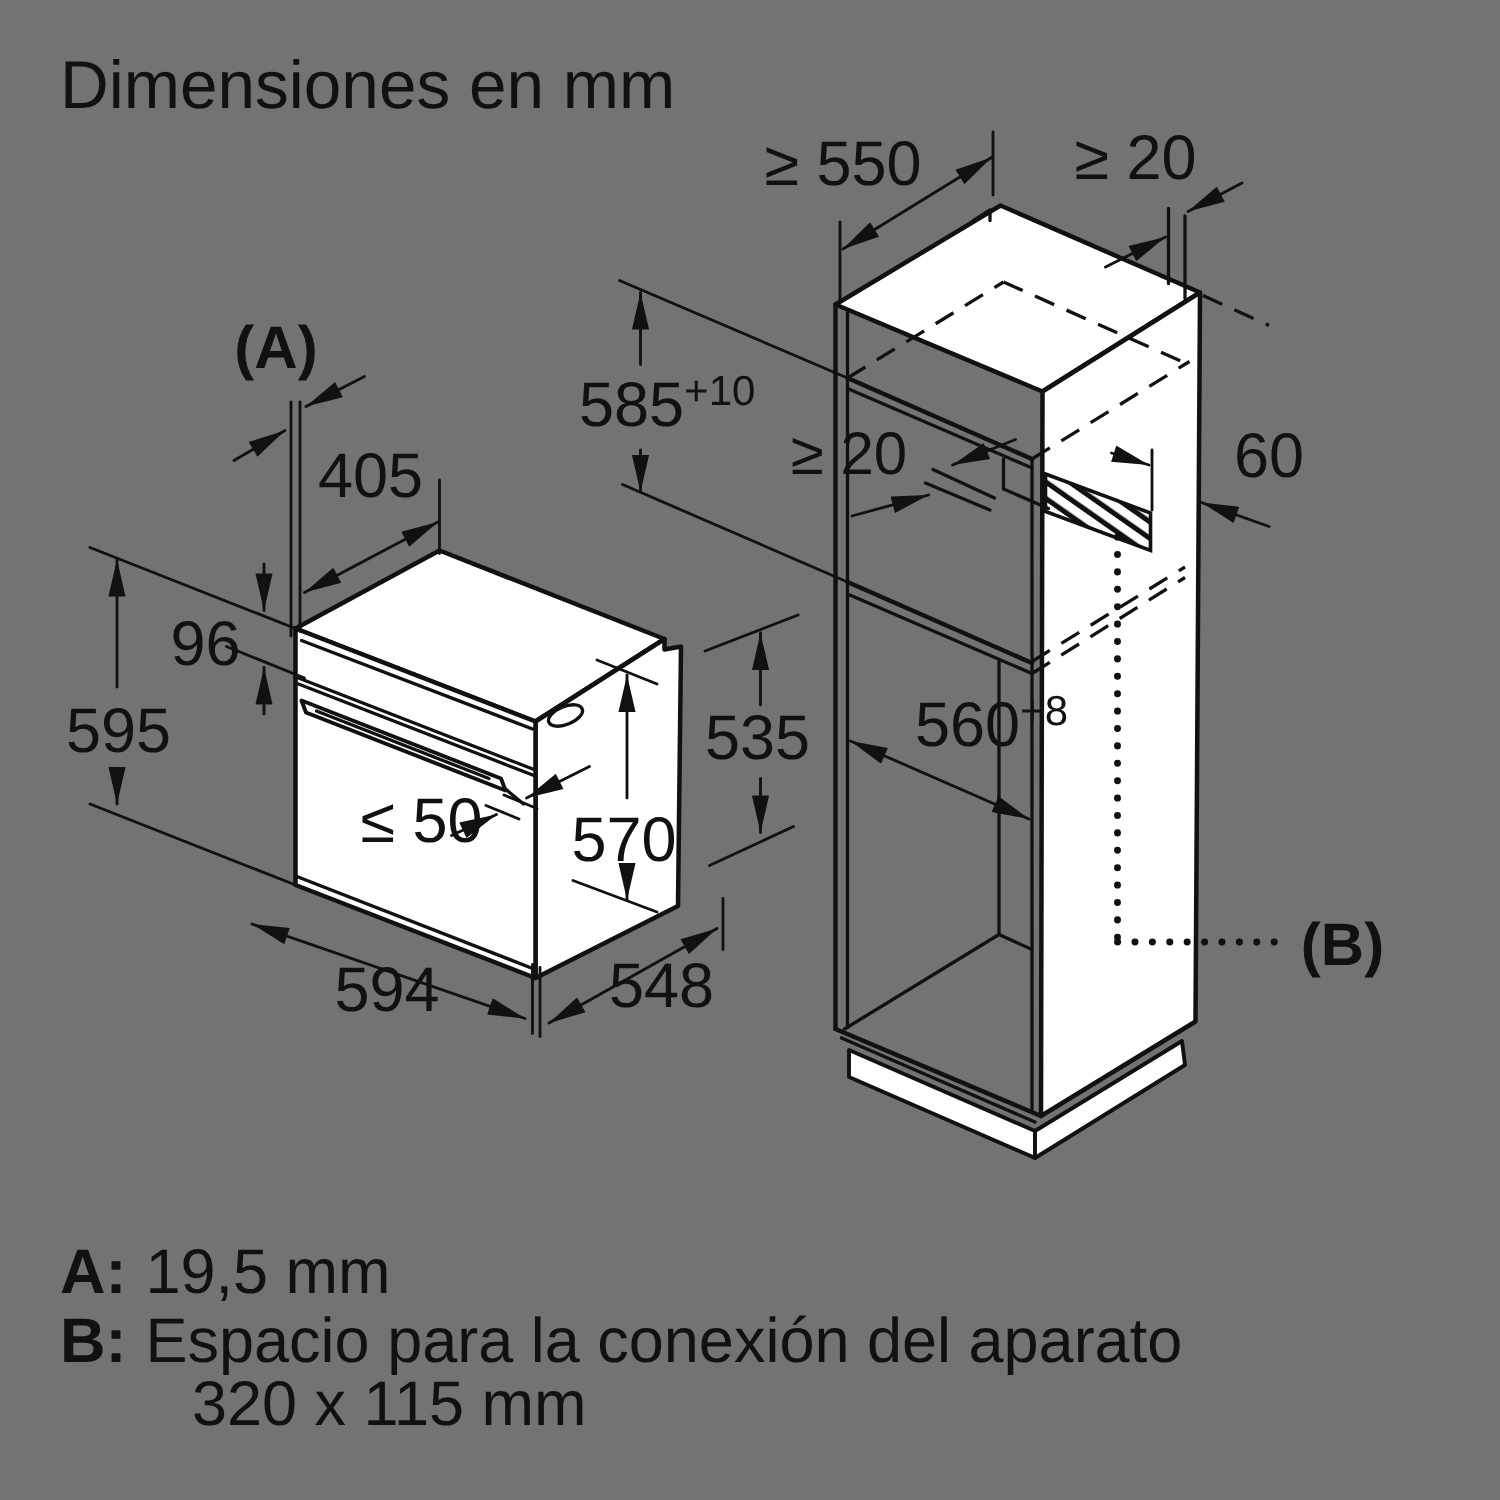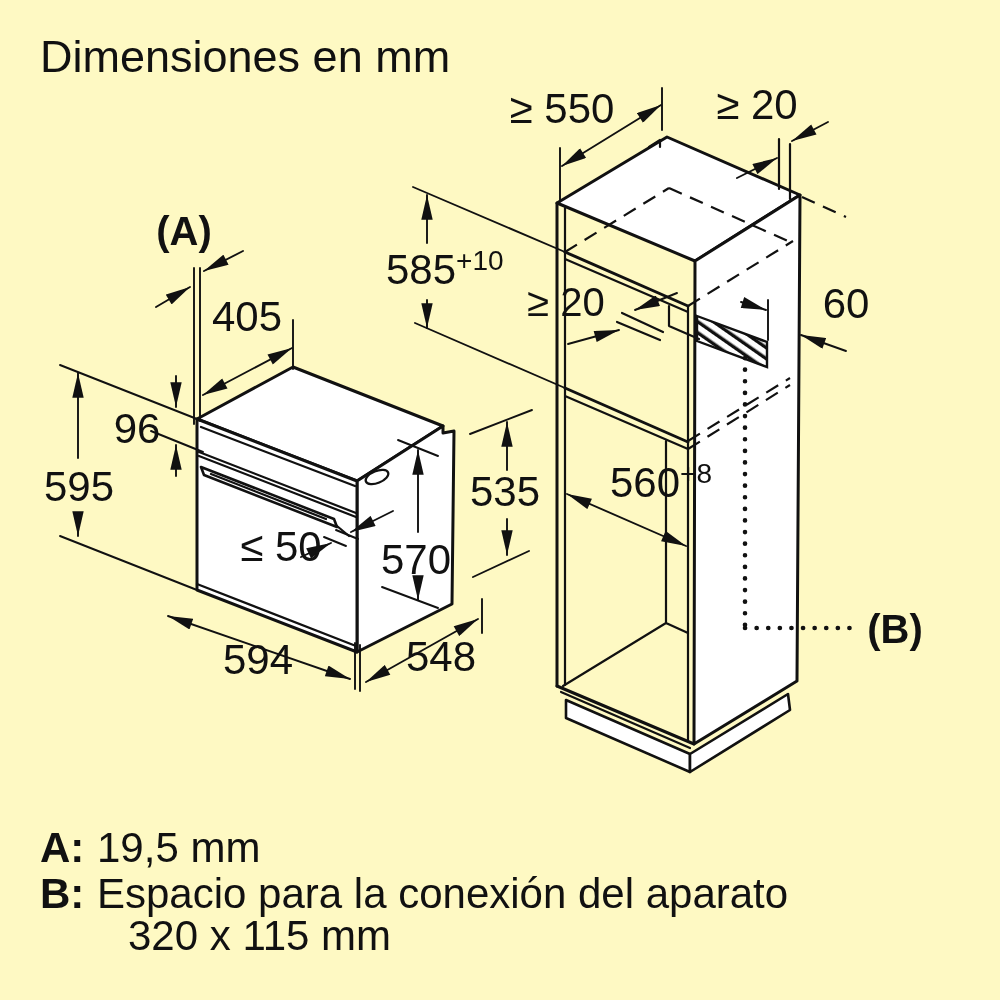--- a/index.html
+++ b/index.html
@@ -1,16 +1,16 @@
 <!DOCTYPE html>
 <html><head>
 <meta charset="utf-8">
 <style>
   html,body{margin:0;padding:0;background:#ffffff;}
-  .page{width:1000px;height:1000px;position:relative;background:#fef9c3;overflow:hidden;}
+  .page{width:1000px;height:1000px;position:relative;background:#737373;overflow:hidden;}
   svg{display:block;}
   text{font-family:"Liberation Sans","DejaVu Sans",sans-serif;fill:#111111;}
   .t-title{font-size:45px;}
   .t-dim{font-size:42px;}
   .t-dim-sm{font-size:40px;}
   .t-sup{font-size:28px;}
   .t-ref{font-size:40px;font-weight:bold;}
   .t-leg{font-size:42px;}
   .t-leg-b{font-size:42px;font-weight:bold;}
   .ln{stroke:#111111;fill:none;stroke-width:3;stroke-linejoin:round;stroke-linecap:round;}

